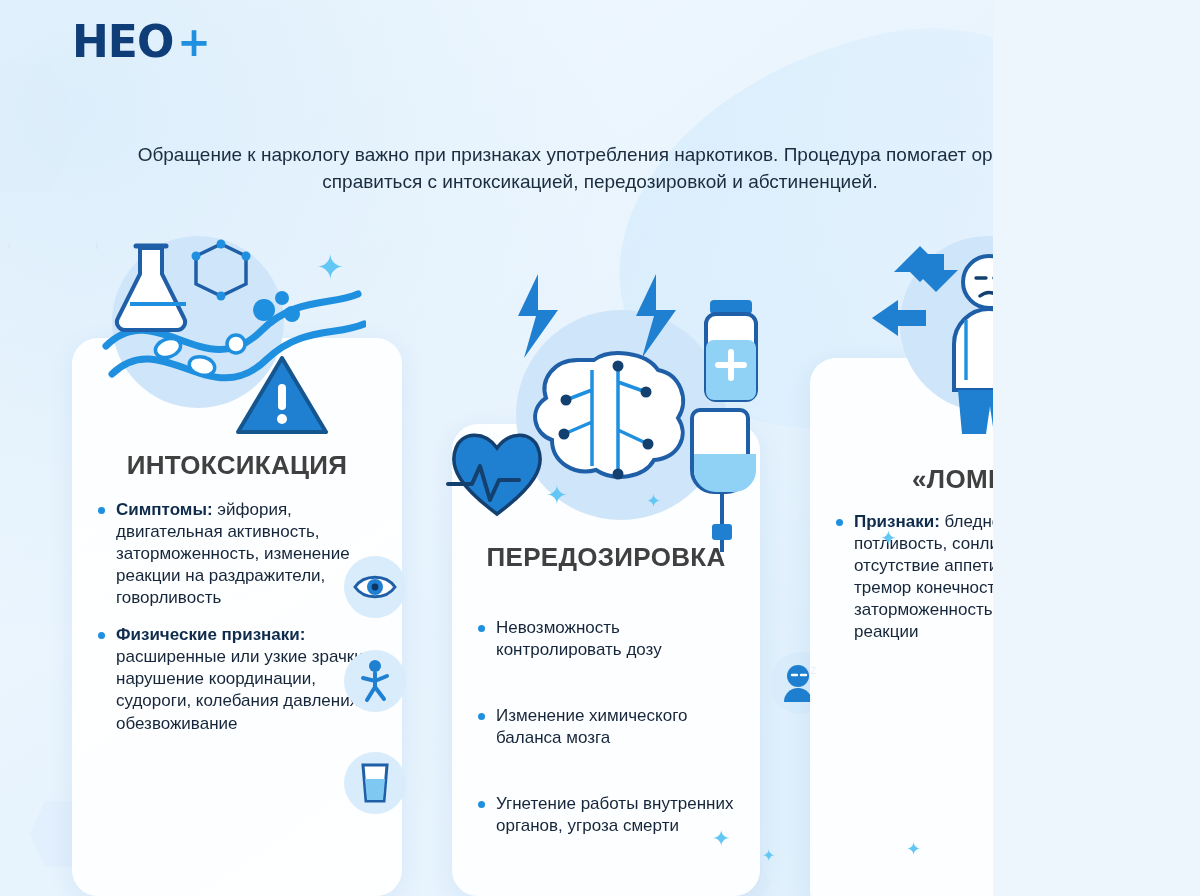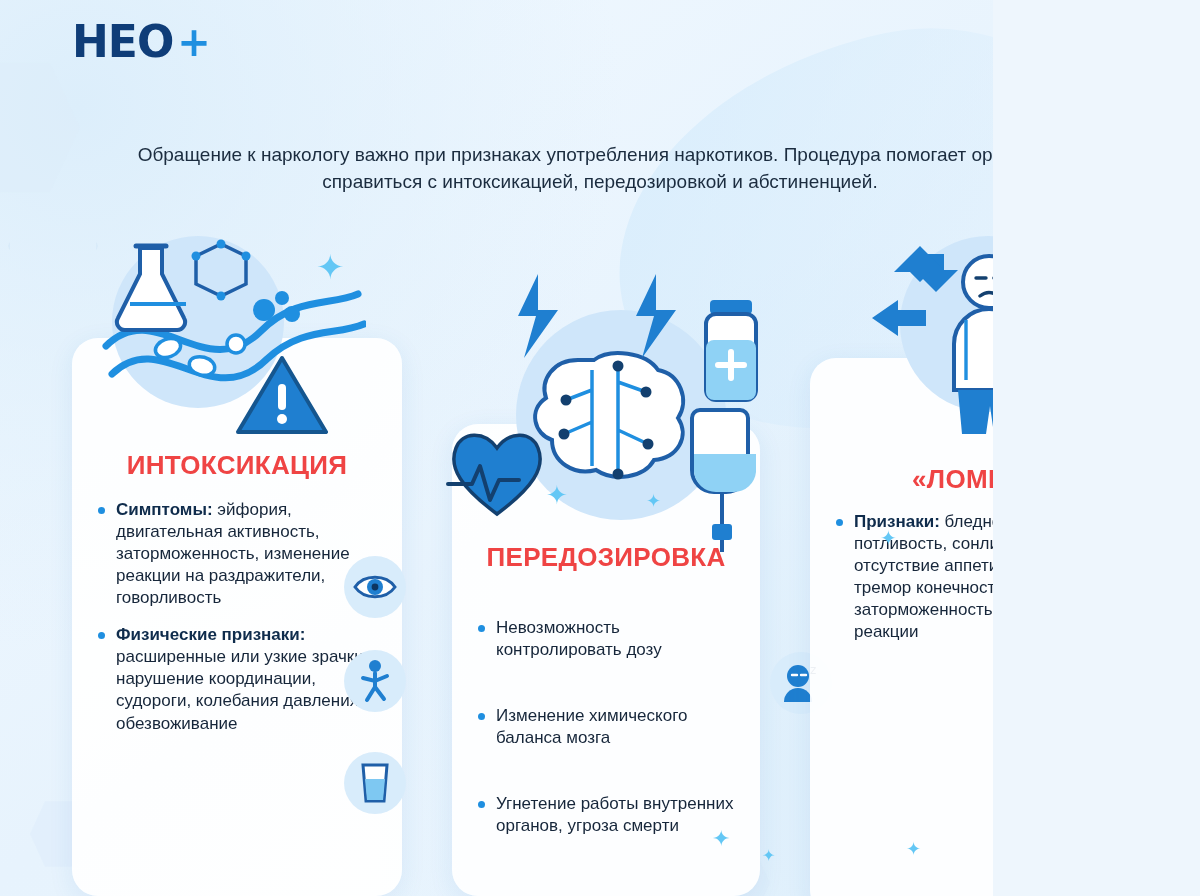--- a/index.html
+++ b/index.html
@@ -69,21 +69,21 @@
     position: absolute;
     background: rgba(255,255,255,.92);
     border-radius: 26px;
     box-shadow: 0 6px 26px rgba(31,116,190,.09);
   }
   #card-intox { left: 72px;  top: 338px; width: 330px; height: 558px; }
   #card-over   { left: 452px; top: 424px; width: 308px; height: 472px; }
   #card-with   { left: 810px; top: 358px; width: 330px; height: 558px; }
 
   .card h2 {
-    text-align: center; color: #ef4444;
+    text-align: center; color: #404040;
     font-size: 26px; font-weight: 800; letter-spacing: .3px;
     line-height: 1.18;
   }
   #card-intox h2 { margin-top: 112px; }
   #card-over h2  { margin-top: 118px; }
   #card-with h2  { margin-top: 106px; }
 
   ul.bullets { list-style: none; margin: 18px 26px 0 26px; }
   ul.bullets li {
     position: relative; padding-left: 18px; margin-bottom: 15px;

